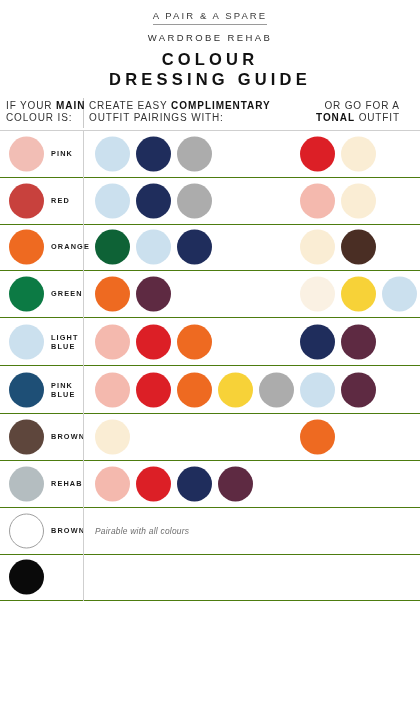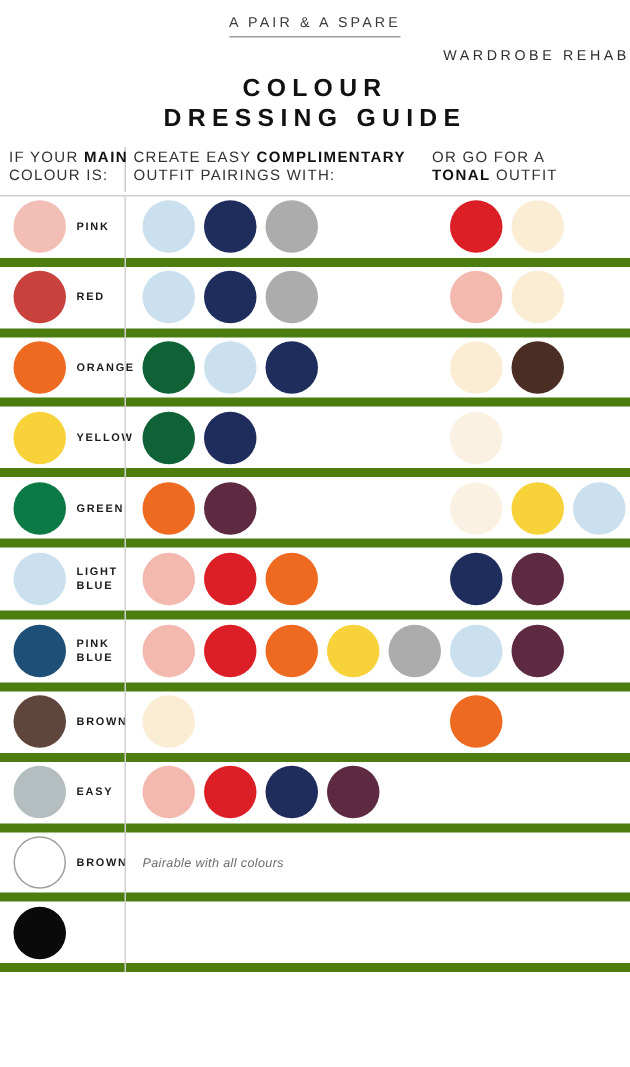--- a/index.html
+++ b/index.html
@@ -30,21 +30,20 @@
     border-bottom: 1px solid #9a9a9a;
     padding-bottom: 2px;
     line-height: 12px;
   }
   .subbrand {
     margin-top: 7px;
     font-size: 9.5px;
     letter-spacing: 2.4px;
     color: #2e2e2e;
     line-height: 12px;
-    text-align: right;
   }
   .title1 {
     margin-top: 6px;
     font-size: 16.5px;
     font-weight: bold;
     letter-spacing: 4.2px;
     color: #111111;
     line-height: 19px;
   }
   .title2 {
@@ -67,21 +66,21 @@
     font-size: 10px;
     letter-spacing: 0.85px;
     color: #333333;
     line-height: 11.5px;
     text-transform: uppercase;
     white-space: nowrap;
   }
   .colhead b { font-weight: bold; color: #111111; letter-spacing: 0.95px; }
   .ch-main  { left: 6px;   top: 0; }
   .ch-comp  { left: 89px;  top: 0; }
-  .ch-tonal { left: 288px; top: 0; }
+  .ch-tonal { left: 316px; top: 0; text-align: right; }
 
   .headdiv {
     position: absolute;
     left: 83px;
     top: -2px;
     width: 1px;
     height: 30px;
     background: #c9c9c9;
   }
 
@@ -96,21 +95,21 @@
     left: 83px;
     top: 0;
     bottom: 0;
     width: 1px;
     background: #cfcfcf;
     z-index: 3;
   }
   .row {
     position: relative;
     height: 46.8px;
-    border-bottom: 6px solid #4d7c0f;
+    border-bottom: 1px solid #4d7c0f;
   }
   .row.tall { height: 48px; }
 
   .swatch {
     position: absolute;
     border-radius: 50%;
   }
   .main-swatch {
     left: 9px;
     top: 50%;
@@ -207,27 +206,20 @@
         <div class="dot" style="left: 341px; background: rgb(250, 237, 212);"></div>
       </div>
       <div class="row">
         <div class="swatch main-swatch" style="background: rgb(238, 106, 33);"></div>
         <div class="rowlabel">ORANGE</div>
         <div class="dot" style="left: 95px; background: rgb(14, 98, 54);"></div>
         <div class="dot" style="left: 136px; background: rgb(203, 224, 238);"></div>
         <div class="dot" style="left: 177px; background: rgb(31, 45, 92);"></div>
         <div class="dot" style="left: 300px; background: rgb(250, 237, 212);"></div>
         <div class="dot" style="left: 341px; background: rgb(74, 46, 36);"></div>
-      </div>
-      <div class="row">
-        <div class="swatch main-swatch" style="background: rgb(247, 210, 56);"></div>
-        <div class="rowlabel">YELLOW</div>
-        <div class="dot" style="left: 95px; background: rgb(14, 98, 54);"></div>
-        <div class="dot" style="left: 136px; background: rgb(31, 45, 92);"></div>
-        <div class="dot" style="left: 300px; background: rgb(250, 241, 227);"></div>
       </div>
       <div class="row">
         <div class="swatch main-swatch" style="background: rgb(12, 122, 68);"></div>
         <div class="rowlabel">GREEN</div>
         <div class="dot" style="left: 95px; background: rgb(238, 106, 33);"></div>
         <div class="dot" style="left: 136px; background: rgb(94, 42, 66);"></div>
         <div class="dot" style="left: 300px; background: rgb(250, 241, 227);"></div>
         <div class="dot" style="left: 341px; background: rgb(247, 210, 56);"></div>
         <div class="dot" style="left: 382px; background: rgb(203, 224, 238);"></div>
       </div>
@@ -254,21 +246,21 @@
         <div class="dot" style="left: 341px; background: rgb(94, 42, 66);"></div>
       </div>
       <div class="row">
         <div class="swatch main-swatch" style="background: rgb(94, 70, 60);"></div>
         <div class="rowlabel">BROWN</div>
         <div class="dot" style="left: 95px; background: rgb(250, 237, 212);"></div>
         <div class="dot" style="left: 300px; background: rgb(238, 106, 33);"></div>
       </div>
       <div class="row">
         <div class="swatch main-swatch" style="background: rgb(180, 189, 192);"></div>
-        <div class="rowlabel">EASY</div>
+        <div class="rowlabel">REHAB</div>
         <div class="dot" style="left: 95px; background: rgb(244, 185, 174);"></div>
         <div class="dot" style="left: 136px; background: rgb(220, 31, 38);"></div>
         <div class="dot" style="left: 177px; background: rgb(31, 45, 92);"></div>
         <div class="dot" style="left: 218px; background: rgb(94, 42, 66);"></div>
       </div>
       <div class="row">
         <div class="swatch main-swatch outlined" style="background: rgb(255, 255, 255);"></div>
         <div class="rowlabel">BROWN</div>
         <div class="note">Pairable with all colours</div>
       </div>

